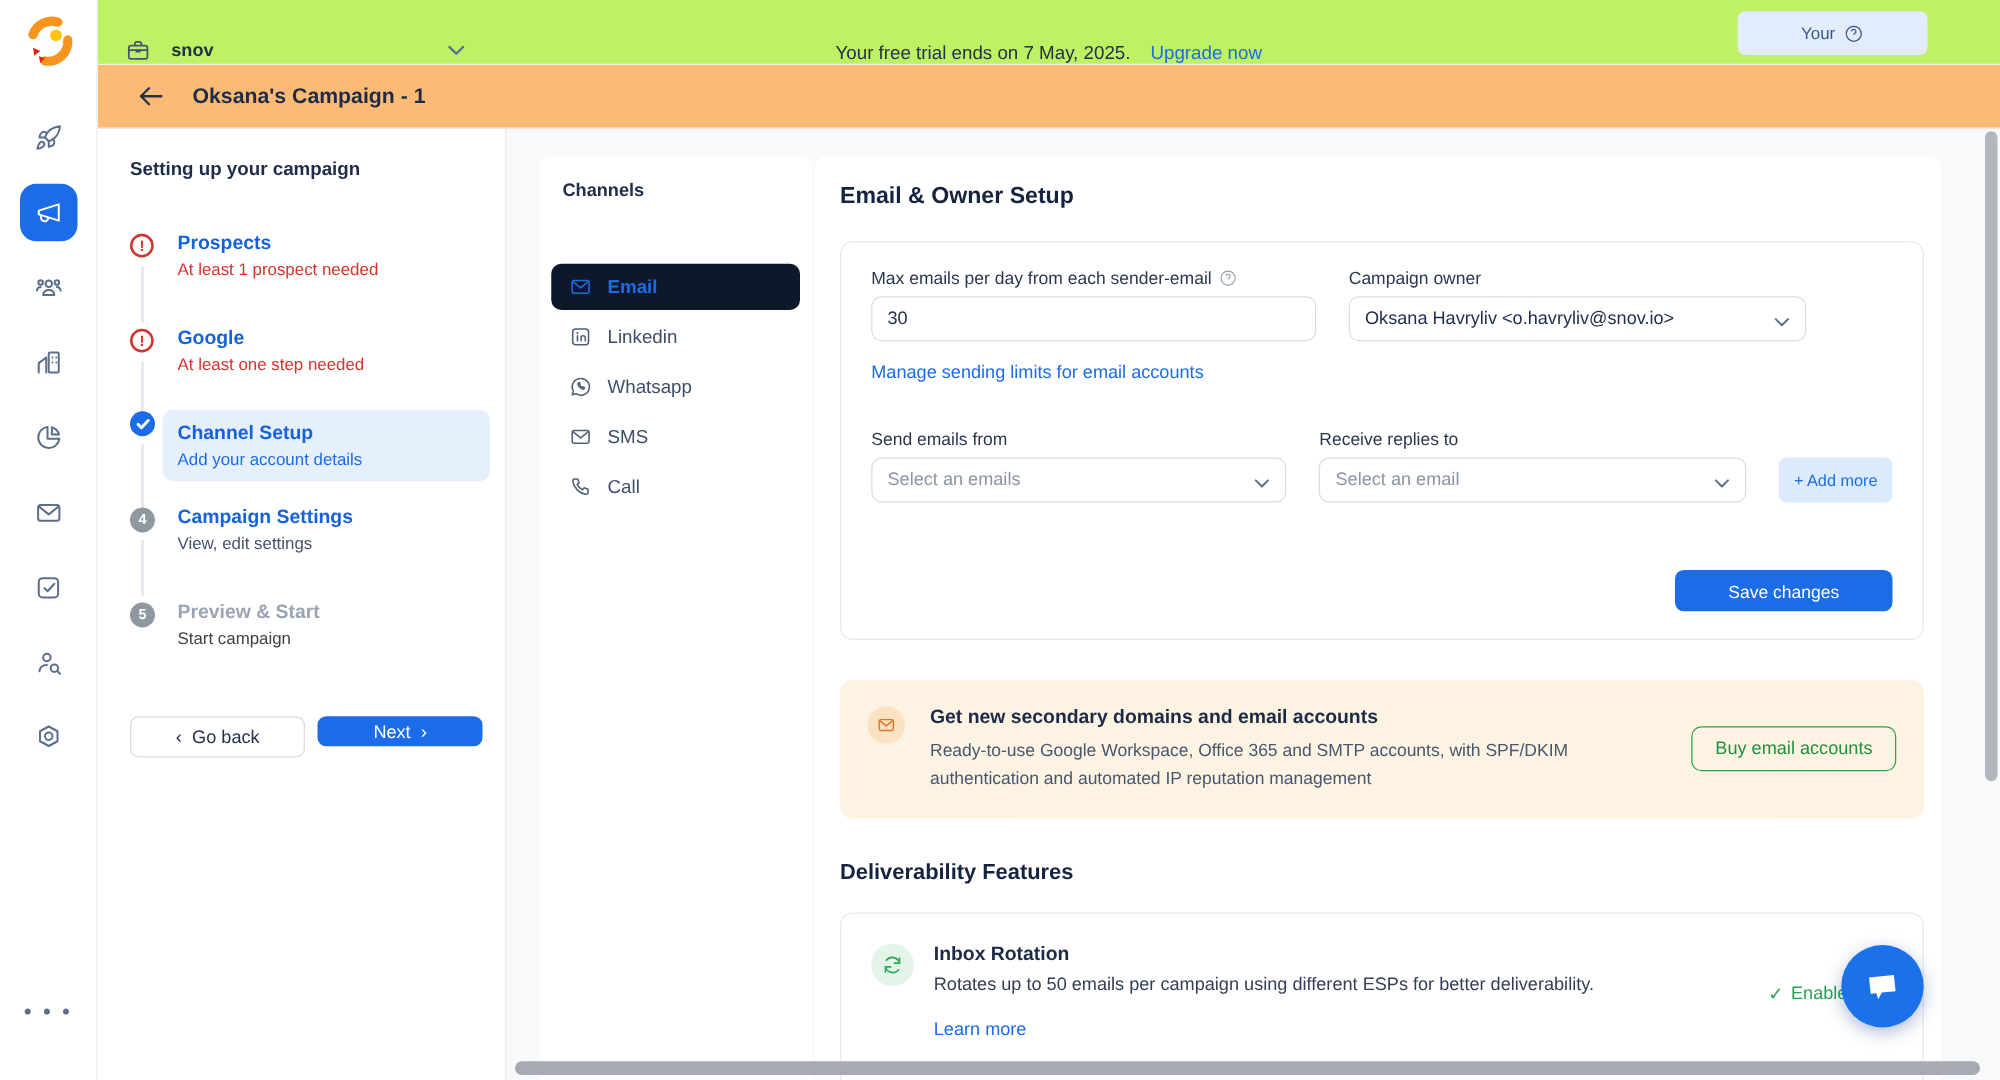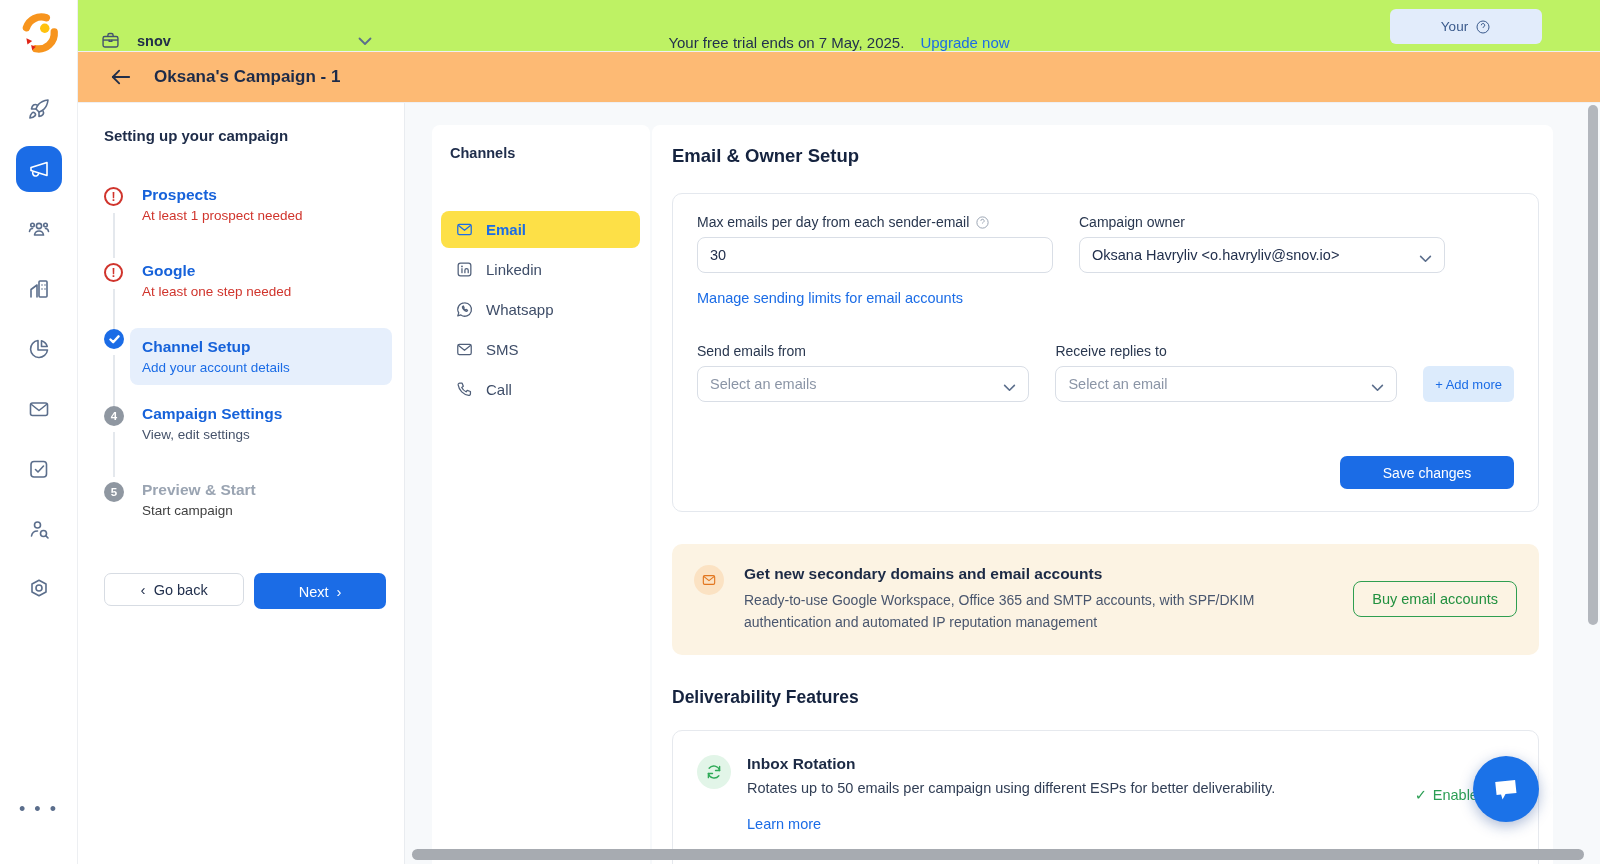--- a/index.html
+++ b/index.html
@@ -58,36 +58,36 @@
   .step-title { font-size:15.5px; font-weight:700; color:#1662da; margin-bottom:4px; }
   .step-sub { font-size:13.5px; }
   .sub-error { color:#d0342c; }
   .sub-active { color:#1b6ce6; }
   .sub-plain { color:#45526a; }
   .step.disabled .step-title { color:#9aa4b2; }
   .step.disabled .step-sub { color:#404040; }
   .steps-actions { display:flex; gap:10px; margin-top:46px; }
   .btn-back { flex:1.05; height:33px; background:#fff; border:1px solid #d7dce3; border-radius:7px;
     font-size:14.5px; color:#22304d; font-family:inherit; cursor:pointer; }
-  .btn-next { flex:1; height:36px; background:#1b6ce6; border:none; border-radius:7px;
+  .btn-next { flex:1; height:24px; background:#1b6ce6; border:none; border-radius:7px;
     font-size:14.5px; color:#fff; font-family:inherit; cursor:pointer; }
   .chev-txt { font-size:15px; }
 
   
   .content-bg { position:absolute; left:405px; right:0; top:103px; bottom:0; background:#f7f9fb; }
 
   
   .channels-card { position:absolute; left:27px; top:22px; bottom:0; width:218px; background:#fff;
     border-radius:8px 8px 0 0; padding:20px 14px 0 18px; }
   .channels-heading { font-size:14.5px; font-weight:700; color:#202e4c; }
   .channel-list { margin-top:50px; display:flex; flex-direction:column; gap:3px; }
   .channel-item { display:flex; align-items:center; gap:12px; height:37px; padding:0 10px; border-radius:8px;
     font-size:15px; color:#3e4d68; cursor:pointer; margin-left:-9px; margin-right:-4px; padding-left:14px; }
   .channel-item svg { stroke:#51607a; fill:none; stroke-width:1.6; stroke-linecap:round; stroke-linejoin:round; flex:0 0 auto; }
-  .channel-item.selected { background:#fde047; color:#1b6ce6; font-weight:700; }
+  .channel-item.selected { background:#0f172a; color:#1b6ce6; font-weight:700; }
   .channel-item.selected svg { stroke:#1b6ce6; }
 
   
   .main-card { position:absolute; left:247px; right:47px; top:22px; bottom:0; background:#fff;
     border-radius:8px 8px 0 0; padding:20px 14px 0 20px; }
   .main-title { font-size:18.5px; font-weight:700; color:#15233f; }
   .setup-card { margin-top:26px; border:1px solid #e4e8ee; border-radius:10px; padding:20px 24px 22px; }
   .form-row { display:flex; gap:26px; }
   .col-a { width:356px; } .col-b { width:366px; }
   .col-c { margin-left:auto; align-self:flex-end; }

